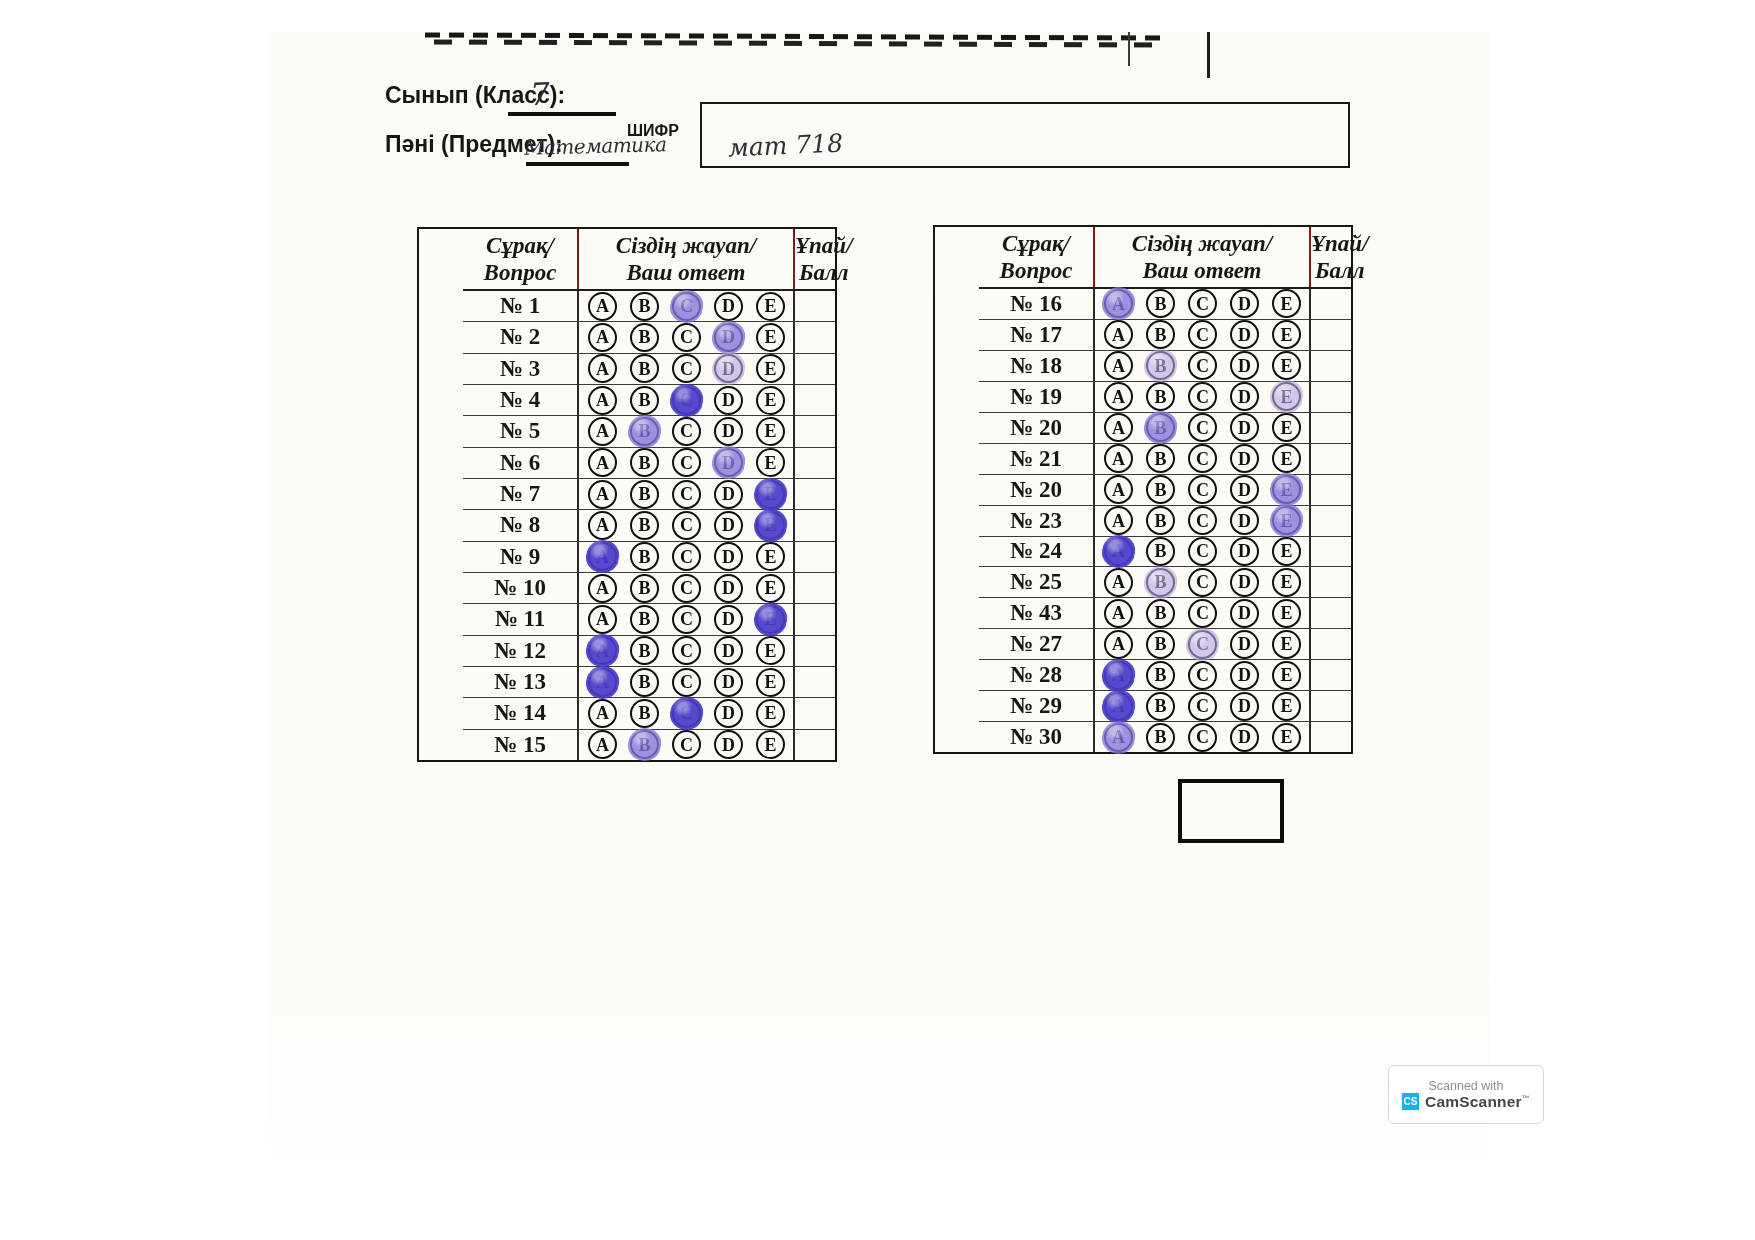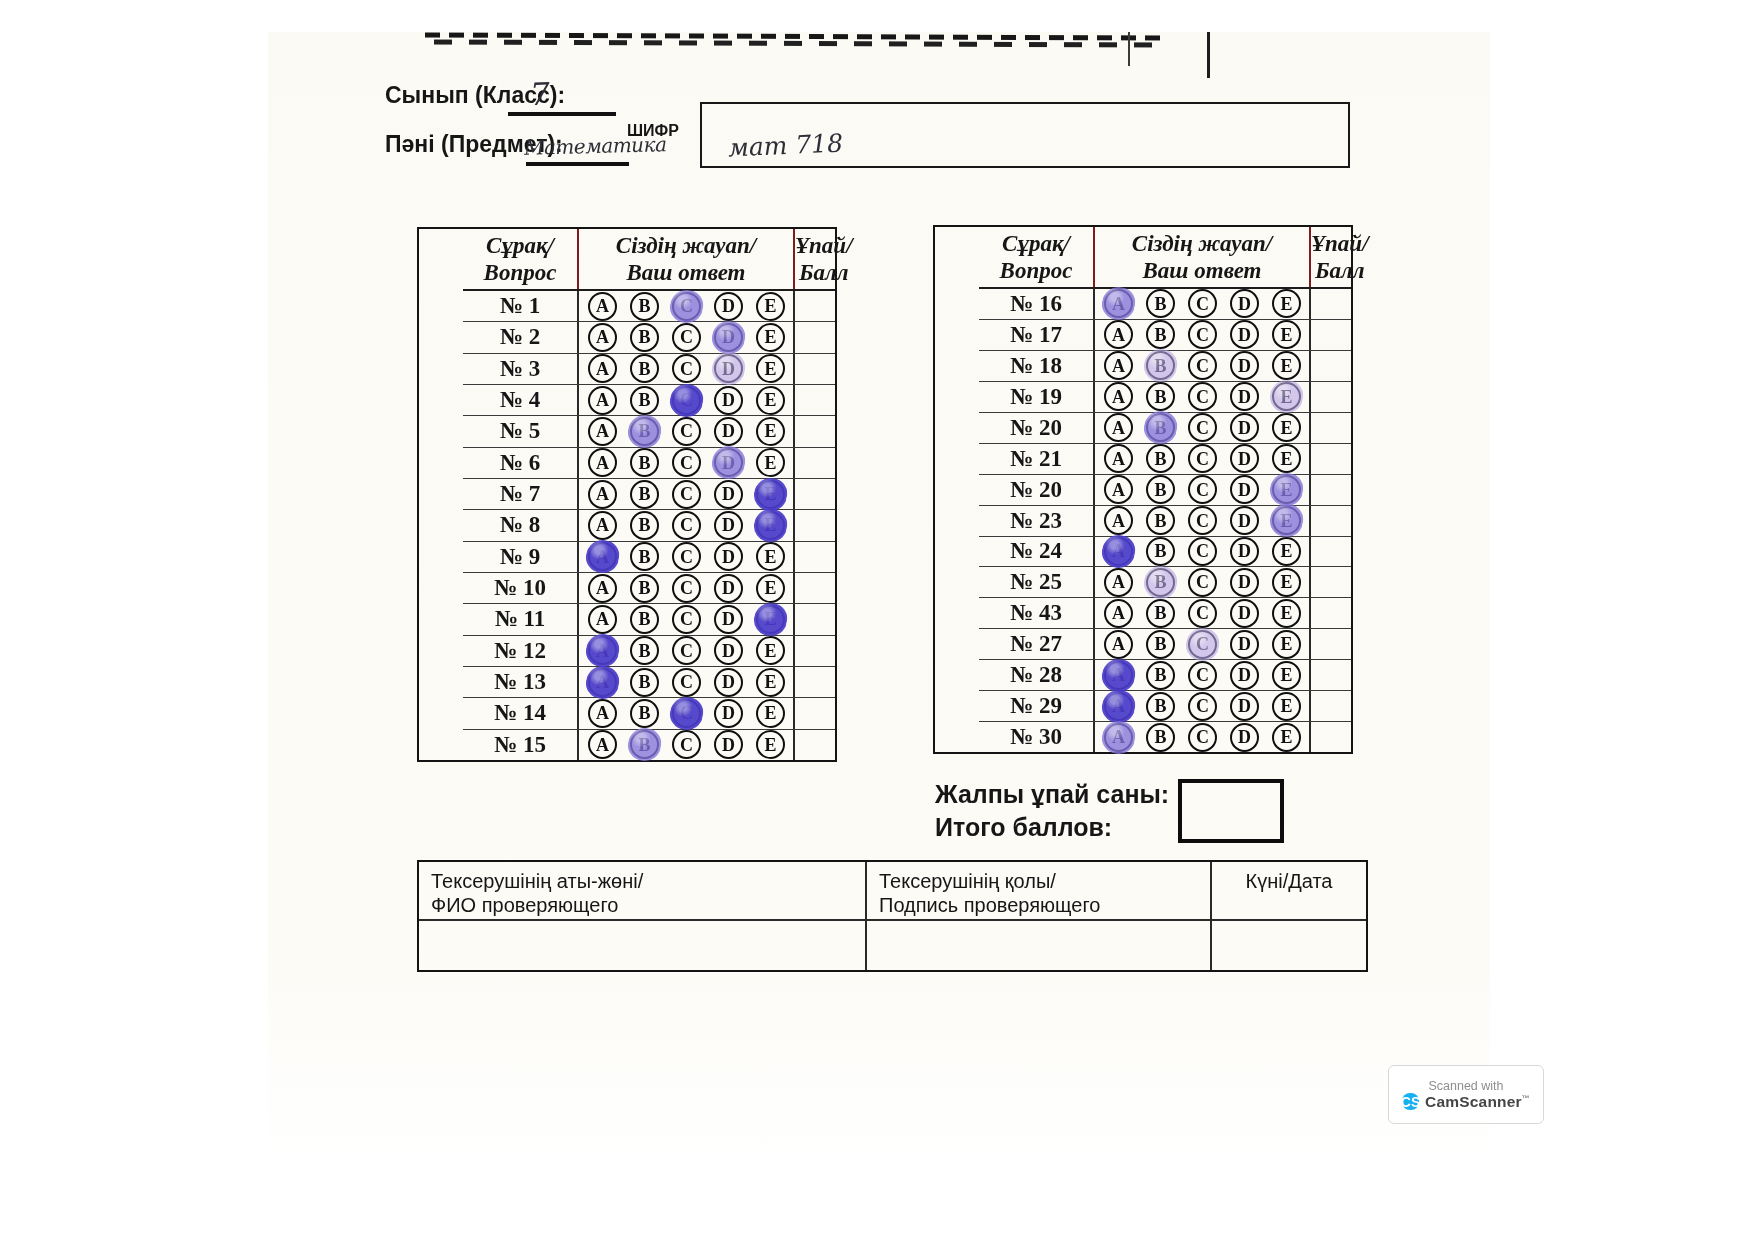--- a/index.html
+++ b/index.html
@@ -68,21 +68,21 @@
   .fcell{padding:7px 12px;font-size:20px;line-height:24px;}
   .fcell.row1{border-bottom:2px solid #2a2a2a;}
   .fcell.c2,.fcell.c3{border-left:2px solid #2a2a2a;}
   .fcell.c3{text-align:center;}
 
   
   .badge{position:absolute;left:1388px;top:1033px;width:156px;height:59px;background:#fff;border:1.5px solid #d8d8d8;
          border-radius:6px;display:flex;flex-direction:column;align-items:center;justify-content:center;gap:0;}
   .badge-line1{font-size:12.5px;color:#8f8f8f;}
   .badge-row{display:flex;align-items:center;gap:6px;}
-  .badge-logo{width:17px;height:17px;border-radius:8px;background:#17b0f1;color:#fff;font-size:14px;font-weight:bold;
+  .badge-logo{width:17px;height:17px;border-radius:0;background:#17b0f1;color:#fff;font-size:10px;font-weight:bold;
               display:flex;align-items:center;justify-content:center;}
   .badge-brand{font-size:15.5px;font-weight:bold;color:#454545;letter-spacing:.2px;}
   .badge-tm{font-size:8px;color:#7d7d7d;vertical-align:super;}
 </style>
 </head>
 <body>
 
 <div id="canvas">
   <div class="page"></div>
   <div class="torn-edge"></div>
@@ -463,40 +463,22 @@
             <span class="bubble">B</span>
             <span class="bubble">C</span>
             <span class="bubble">D</span>
             <span class="bubble">E</span>
           </div>
     <div class="cell score"></div>
   </div>
       </div>
   </div>
 
-  <div class="totals-label">
-    <div>Жалпы ұпай саны:</div>
-    <div>Итого баллов:</div>
-  </div>
   <div class="totals-box"></div>
 
-  <div class="footer-table">
-    <div class="fcell row1 c1">
-      <div>Тексерушінің аты-жөні/</div>
-      <div>ФИО проверяющего</div>
-    </div>
-    <div class="fcell row1 c2">
-      <div>Тексерушінің қолы/</div>
-      <div>Подпись проверяющего</div>
-    </div>
-    <div class="fcell row1 c3">Күні/Дата</div>
-    <div class="fcell c1"></div>
-    <div class="fcell c2"></div>
-    <div class="fcell c3"></div>
-  </div>
 
   <div class="badge">
     <div class="badge-line1">Scanned with</div>
     <div class="badge-row">
       <div class="badge-logo">CS</div>
       <div class="badge-brand"><span>CamScanner</span><span class="badge-tm">™</span></div>
     </div>
   </div>
 </div>
 

